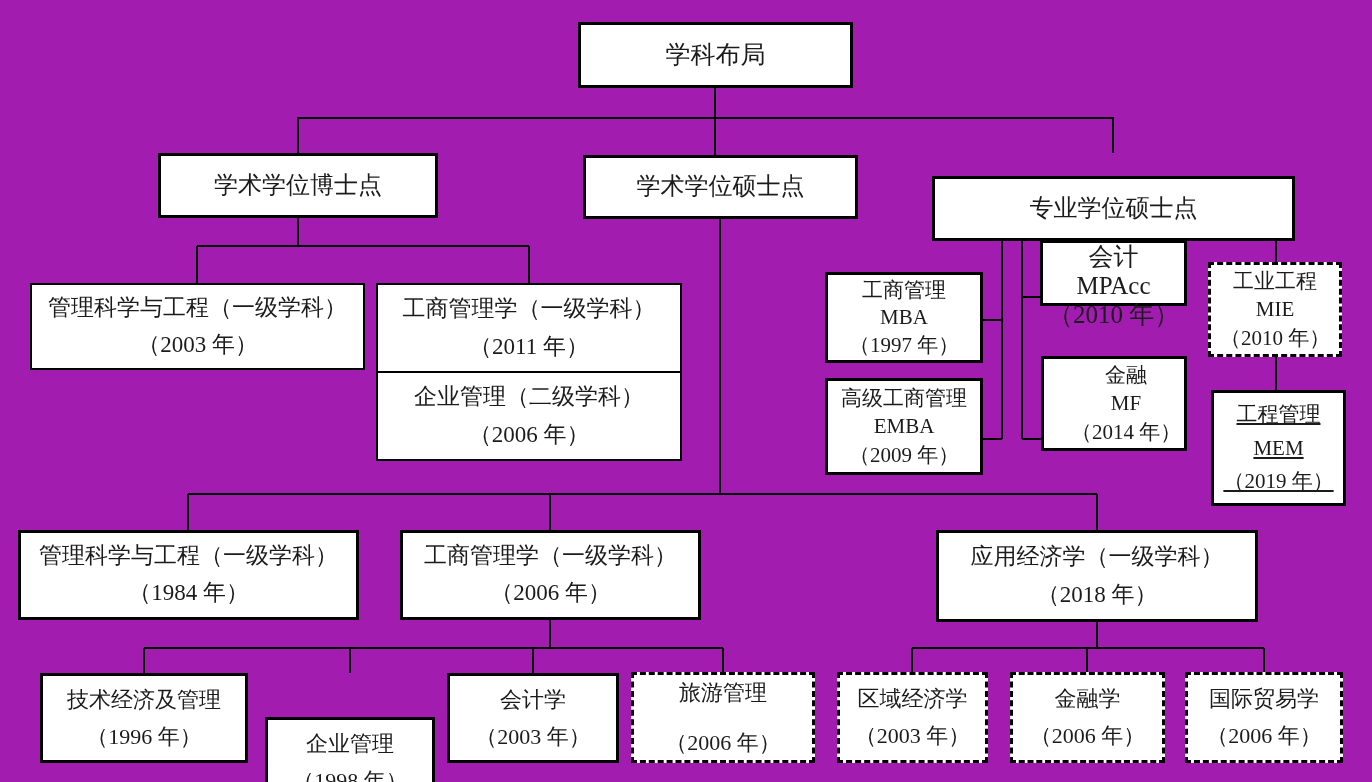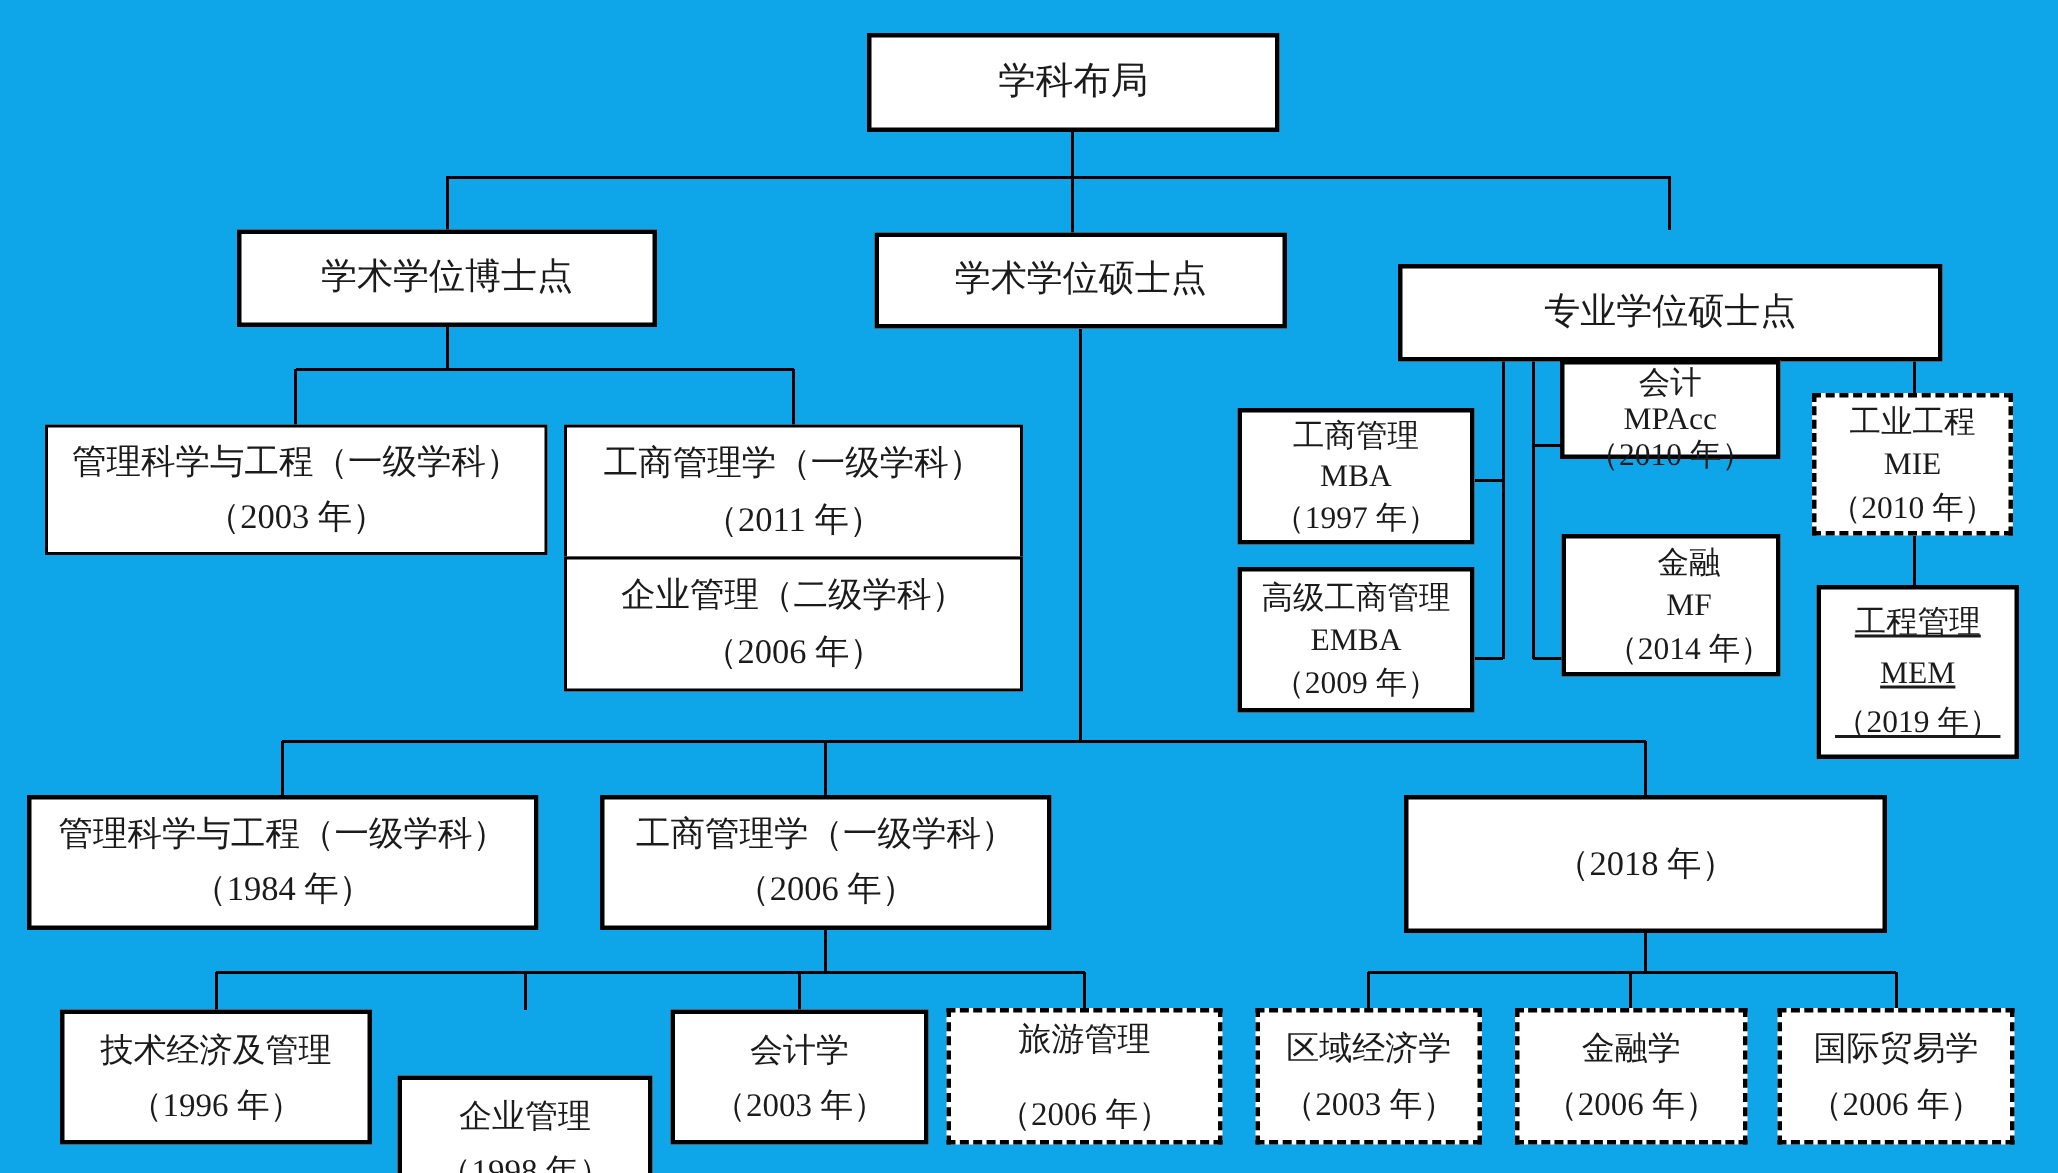--- a/index.html
+++ b/index.html
@@ -1,19 +1,19 @@
 <!DOCTYPE html>
 <html><head>
 <meta charset="utf-8">
 <style>
   html,body{margin:0;padding:0;background:#ffffff;}
   .canvas{
     position:relative;
     width:1372px;height:782px;
-    background:#0ea5e9;
+    background:#a21caf;
     font-family:"Liberation Serif","DejaVu Serif",serif;
     color:#1b1b1b;
     overflow:hidden;
   }
   .connectors{position:absolute;left:0;top:0;width:1372px;height:782px;z-index:0;}
   .node{
     position:absolute;
     box-sizing:border-box;
     border:3px solid #000000;
     background:#ffffff;
@@ -110,21 +110,21 @@
   <div class="node" style="left:825px;top:272px;width:158px;height:91px;font-size:21px;">
     <div class="ln">工商管理</div>
     <div class="ln">MBA</div>
     <div class="ln">（1997 年）</div>
   </div>
   <div class="node" style="left:825px;top:378px;width:158px;height:97px;font-size:21px;">
     <div class="ln">高级工商管理</div>
     <div class="ln">EMBA</div>
     <div class="ln">（2009 年）</div>
   </div>
-  <div class="node" style="left:1040px;top:240px;width:147px;height:66px;font-size:21px;">
+  <div class="node" style="left:1040px;top:240px;width:147px;height:66px;font-size:25px;">
     <div class="ln">会计</div>
     <div class="ln">MPAcc</div>
     <div class="ln">（2010 年）</div>
   </div>
   <div class="node" style="left:1041px;top:356px;width:146px;height:95px;font-size:21px;padding-left:24px;">
     <div class="ln">金融</div>
     <div class="ln">MF</div>
     <div class="ln">（2014 年）</div>
   </div>
   <div class="node dashed" style="left:1208px;top:262px;width:134px;height:95px;font-size:21px;">
@@ -140,20 +140,21 @@
 
   <div class="node" style="left:18px;top:530px;width:341px;height:90px;font-size:23px;">
     <div class="ln">管理科学与工程（一级学科）</div>
     <div class="ln">（1984 年）</div>
   </div>
   <div class="node" style="left:400px;top:530px;width:301px;height:90px;font-size:23px;">
     <div class="ln">工商管理学（一级学科）</div>
     <div class="ln">（2006 年）</div>
   </div>
   <div class="node" style="left:936px;top:530px;width:322px;height:92px;font-size:23px;">
+    <div class="ln">应用经济学（一级学科）</div>
     <div class="ln">（2018 年）</div>
   </div>
 
   <div class="node" style="left:40px;top:673px;width:208px;height:90px;font-size:22px;">
     <div class="ln">技术经济及管理</div>
     <div class="ln">（1996 年）</div>
   </div>
   <div class="node" style="left:265px;top:673px;width:170px;height:90px;font-size:22px;margin-top:44px;">
     <div class="ln">企业管理</div>
     <div class="ln">（1998 年）</div>

